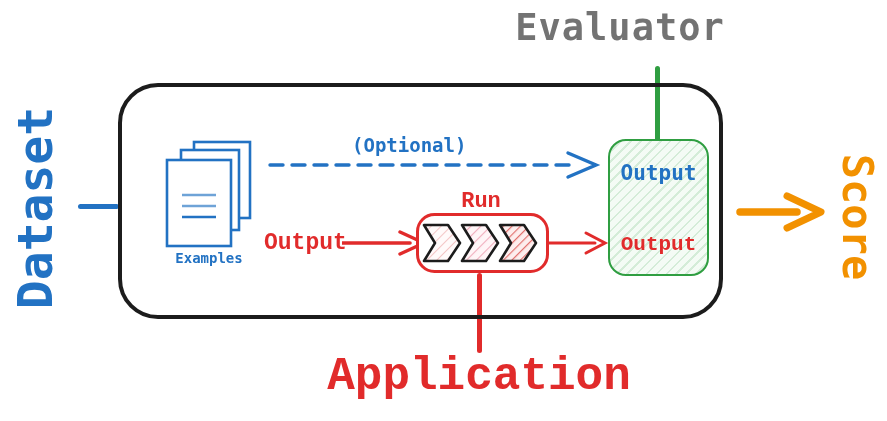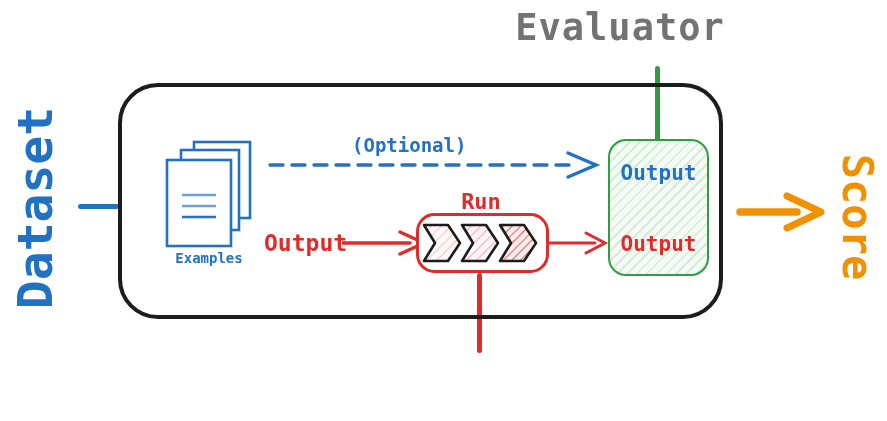--- a/index.html
+++ b/index.html
@@ -11,21 +11,21 @@
     font-family:"DejaVu Sans Mono", monospace;
   }
   .lbl{
     position:absolute;
     font-family:"DejaVu Sans Mono", monospace;
     font-weight:bold;
     white-space:nowrap;
   }
   .blue{color:#2272C3;}
   .green{color:#737373;}
-  .red{color:#E12B2B;}
+  .red{color:#E12B2B;font-family:Liberation Mono, monospace;}
   .orange{color:#F29100;}
 
   
   #dataset-label{
     left:-85px;top:183px;width:240px;height:50px;line-height:50px;
     text-align:center;font-size:48px;
     transform:rotate(-90deg);
   }
   #score-label{
     left:772px;top:193px;width:170px;height:48px;line-height:48px;
@@ -78,20 +78,21 @@
   #application-output-label{position:absolute;bottom:18px;left:0;width:100%;text-align:center;font-size:21px;font-weight:bold;}
 </style>
 </head>
 <body>
 
 <div id="canvas">
 
   <div id="dataset-label" class="lbl blue">Dataset</div>
   <div id="evaluator-label" class="lbl green">Evaluator</div>
   <div id="score-label" class="lbl orange">Score</div>
+  <div id="application-label" class="lbl red">Application</div>
 
   <div id="dataset-connector" class="connector"></div>
   <div id="evaluator-connector" class="connector"></div>
   <div id="application-connector" class="connector"></div>
 
   <div id="main-box"></div>
 
   <svg id="documents-icon" class="svgabs" width="100" height="112" viewBox="0 0 100 112">
     <g fill="#ffffff" stroke="#2272C3" stroke-width="2.6">
       <rect x="36" y="3" width="56" height="76"></rect>

